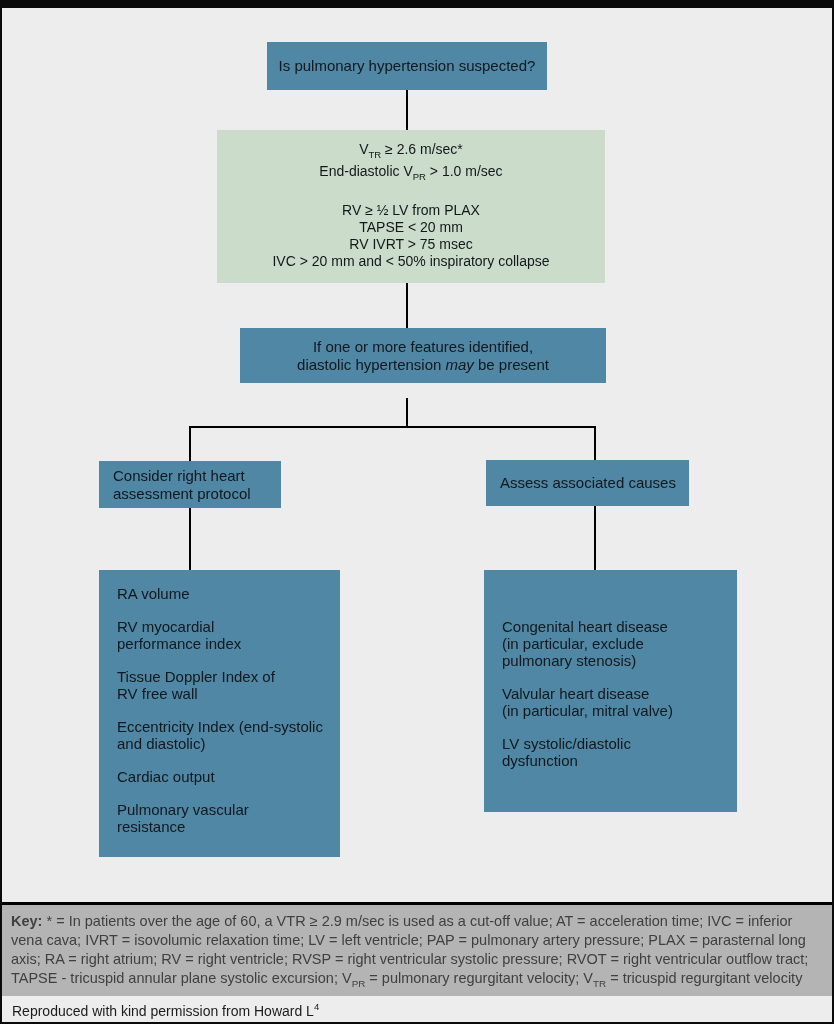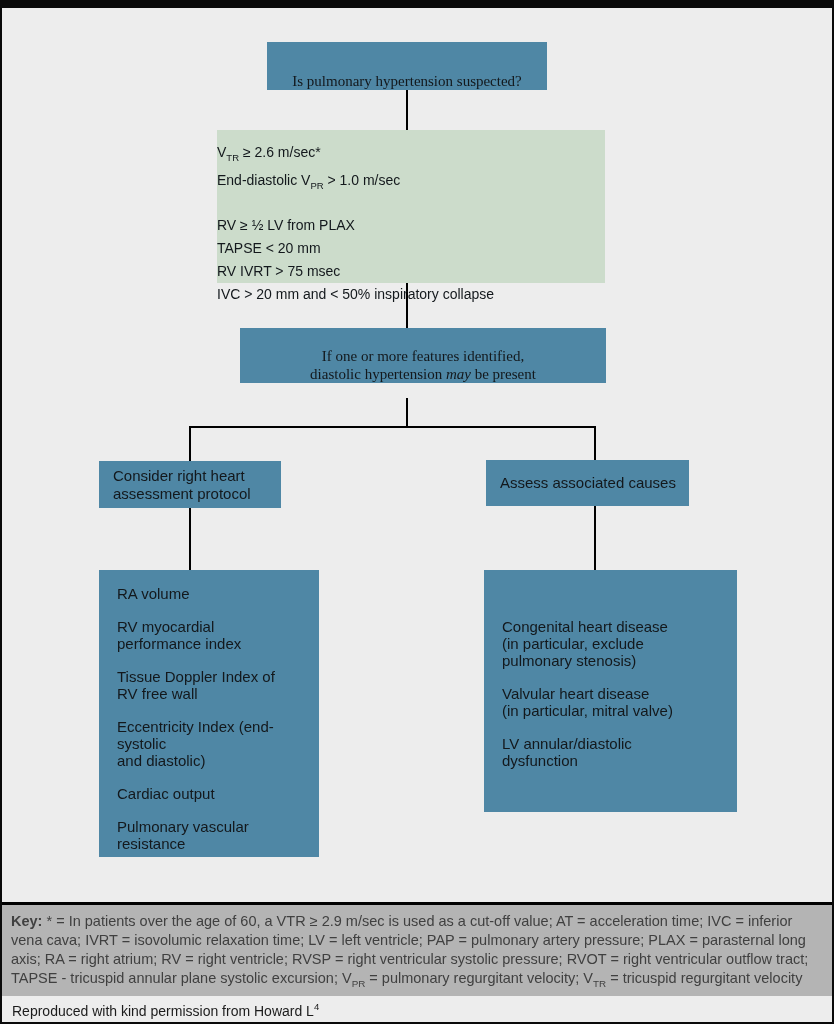--- a/index.html
+++ b/index.html
@@ -28,38 +28,37 @@
   .box {
     position: absolute;
     background: var(--box-blue, #4f87a5);
     font-size: 15px;
     line-height: 18px;
   }
   .box.center {
     display: flex;
     flex-direction: column;
     align-items: center;
-    justify-content: flex-end;
+    justify-content: center;
     text-align: center;
-    font-family: Liberation Serif, serif;
   }
   .box.leftpad {
     display: flex;
     flex-direction: column;
     justify-content: center;
     padding-left: 14px;
     white-space: pre-line;
   }
 
   .criteria {
     position: absolute;
     background: var(--box-green, #ccdccb);
     font-size: 14px;
-    line-height: 23px;
-    text-align: left;
+    line-height: 17px;
+    text-align: center;
     padding-top: 11px;
   }
   .criteria .spacer { height: 17px; }
 
   sub { font-size: 0.68em; }
   sup { font-size: 0.68em; }
 
   .listbox {
     position: absolute;
     background: var(--box-blue, #4f87a5);
@@ -132,40 +131,40 @@
 
   <div class="box leftpad" style="left:97px; top:459px; width:182px; height:47px;">
     <div>Consider right heart
 assessment protocol</div>
   </div>
 
   <div class="box leftpad" style="left:484px; top:458px; width:203px; height:46px;">
     <div>Assess associated causes</div>
   </div>
 
-  <div class="listbox" style="left:97px; top:568px; width:220px; height:287px; padding:15px 14px 0 18px;">
+  <div class="listbox" style="left:97px; top:568px; width:241px; height:287px; padding:15px 14px 0 18px;">
     <div class="item">RA volume</div>
     <div class="item">RV myocardial
 performance index</div>
     <div class="item">Tissue Doppler Index of
 RV free wall</div>
     <div class="item">Eccentricity Index (end-systolic
 and diastolic)</div>
     <div class="item">Cardiac output</div>
     <div class="item">Pulmonary vascular
 resistance</div>
   </div>
 
   <div class="listbox" style="left:482px; top:568px; width:253px; height:242px; padding:48px 14px 0 18px;">
     <div class="item">Congenital heart disease
 (in particular, exclude
 pulmonary stenosis)</div>
     <div class="item">Valvular heart disease
 (in particular, mitral valve)</div>
-    <div class="item">LV annular/diastolic
+    <div class="item">LV systolic/diastolic
 dysfunction</div>
   </div>
 
   <div class="keybar">
     <b>Key:</b><span> * = In patients over the age of 60, a VTR ≥ 2.9 m/sec is used as a cut-off value; AT = acceleration time; IVC = inferior vena cava; IVRT = isovolumic relaxation time; LV = left ventricle; PAP = pulmonary artery pressure; PLAX = parasternal long axis; RA = right atrium; RV = right ventricle; RVSP = right ventricular systolic pressure; RVOT = right ventricular outflow tract; TAPSE - tricuspid annular plane systolic excursion; V</span><sub>PR</sub><span> = pulmonary regurgitant velocity; V</span><sub>TR</sub><span> = tricuspid regurgitant velocity</span>
   </div>
 
   <div class="footer">
     <span>Reproduced with kind permission from Howard L</span><sup>4</sup>
   </div>

